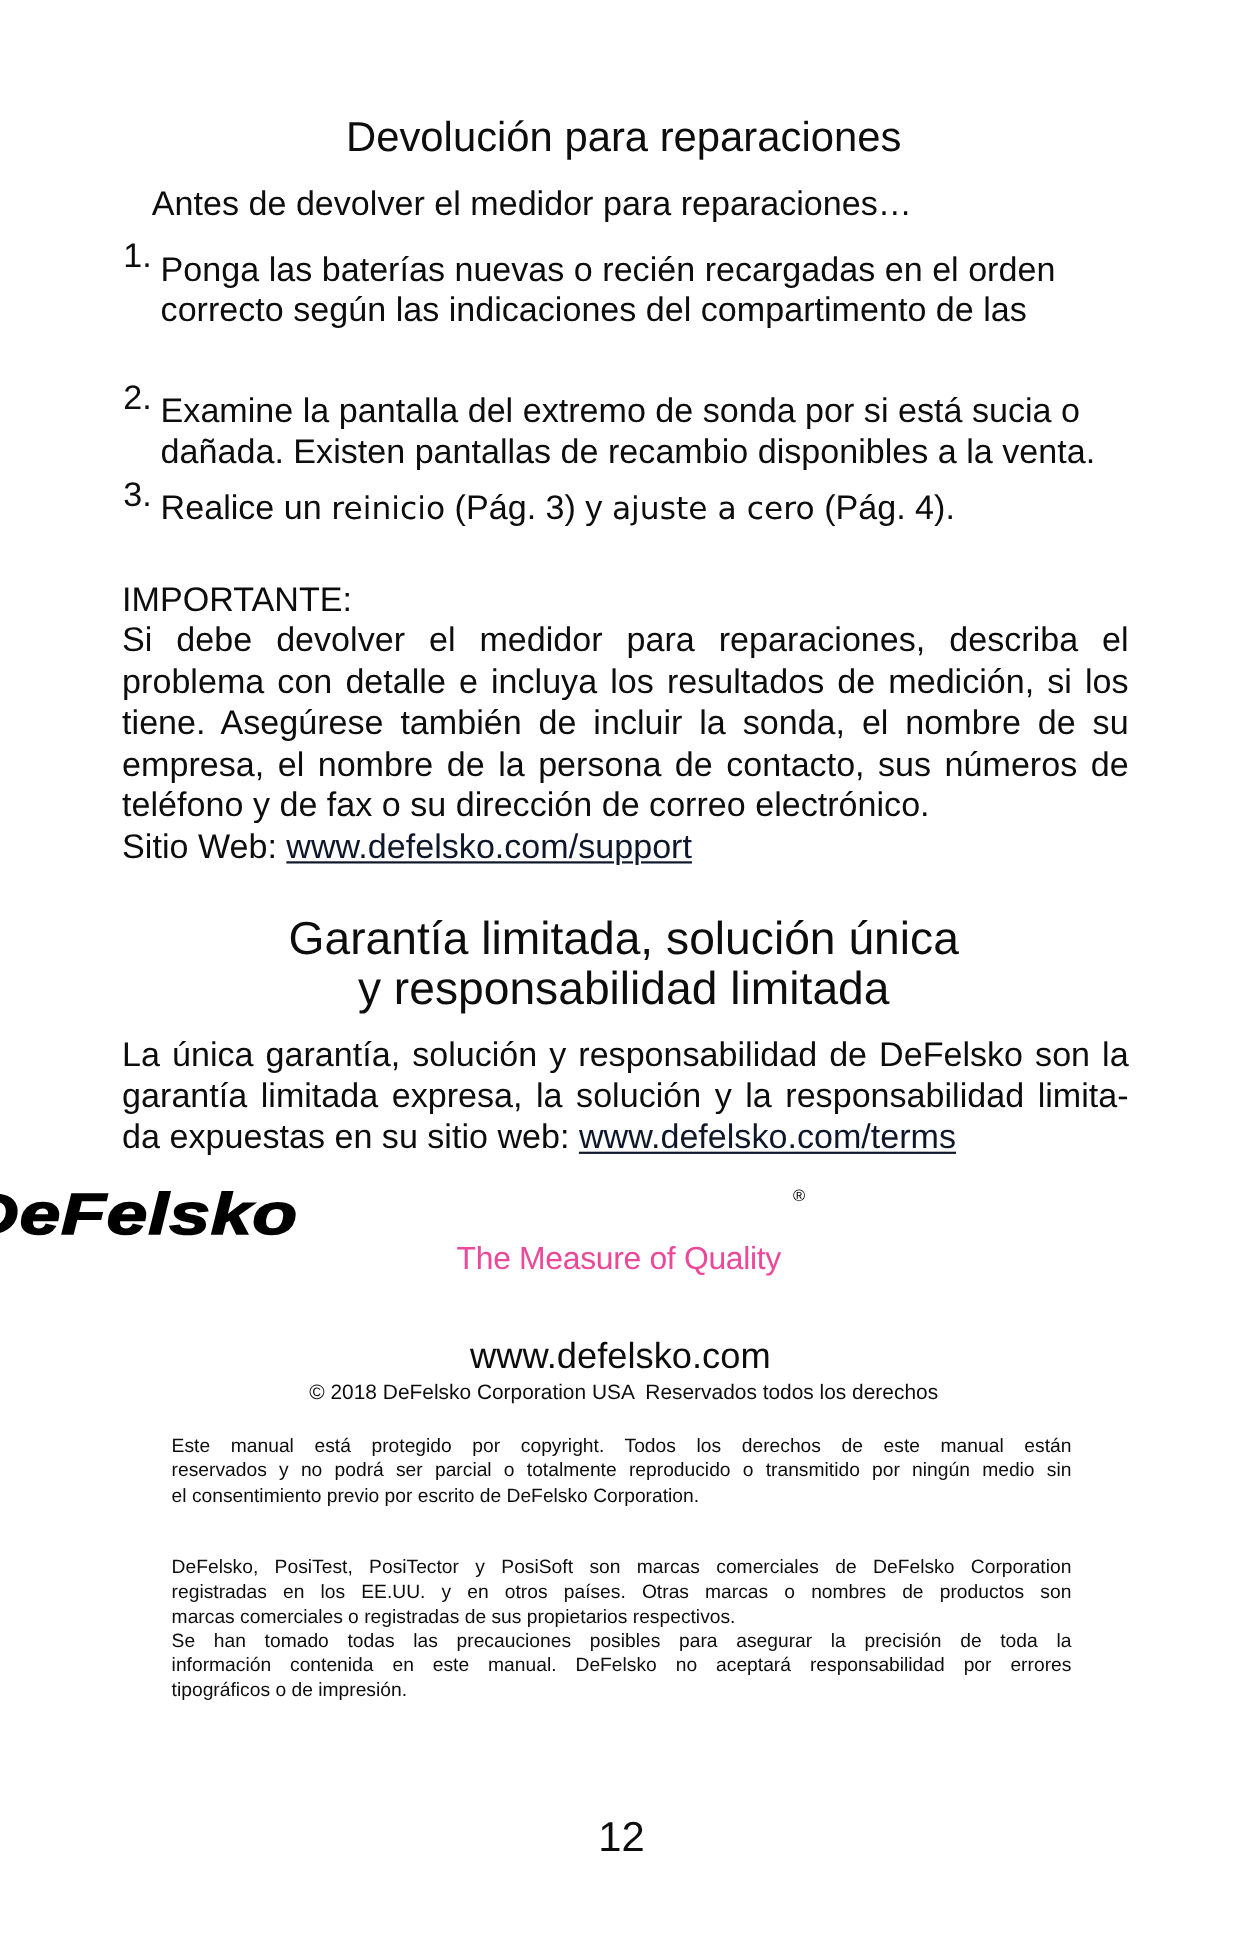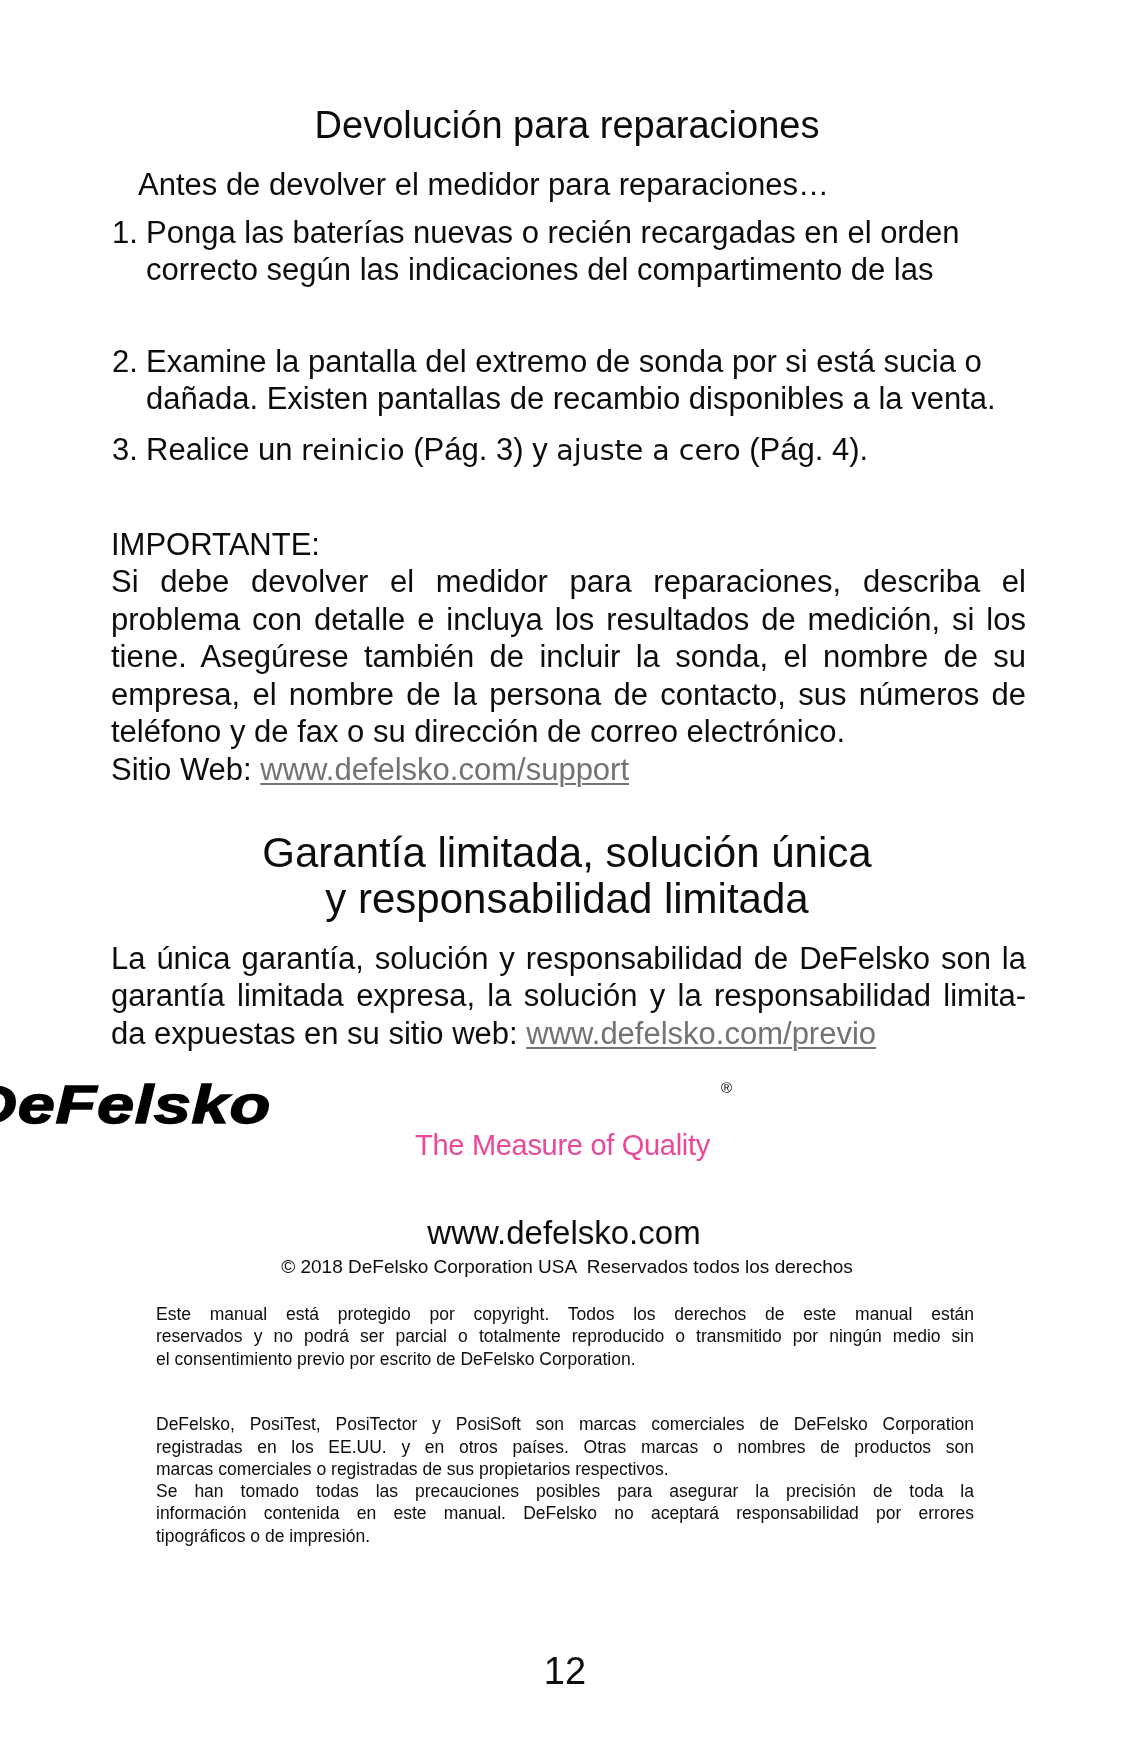--- a/index.html
+++ b/index.html
@@ -49,20 +49,21 @@
       line-height: 37.5px;
     }
     .step .num {
       position: absolute;
       left: 1px;
       top: 0;
       white-space: nowrap;
     }
     .step .lines {
       margin-left: 35px;
+      margin-top: 12px;
     }
     .step .line { display: block; white-space: nowrap; }
     .emph {
       font-family: "DejaVu Sans", sans-serif;
       font-size: 28.5px;
     }
 
     .para {
       left: 111px;
       width: 915px;
@@ -71,21 +72,21 @@
     }
     .para .line {
       display: block;
       white-space: nowrap;
     }
     .para .just {
       text-align: justify;
       text-align-last: justify;
     }
     a.link {
-      color: #737373;
+      color: #0f172a;
       text-decoration: underline;
       text-decoration-thickness: 2px;
       text-underline-offset: 3px;
     }
 
     
     .logo-brand {
       left: 0;
       width: 1127px;
       top: 1078px;
@@ -203,21 +204,21 @@
 </div>
 
 <div class="abs h-title2" style="top:829.5px;">
   <span class="tline">Garantía limitada, solución única</span>
   <span class="tline">y responsabilidad limitada</span>
 </div>
 
 <div class="abs para" style="top:939.5px;">
   <span class="line just">La única garantía, solución y responsabilidad de DeFelsko son la</span>
   <span class="line just">garantía limitada expresa, la solución y la responsabilidad limita-</span>
-  <span class="line"><span>da expuestas en su sitio web: </span><a class="link">www.defelsko.com/previo</a></span>
+  <span class="line"><span>da expuestas en su sitio web: </span><a class="link">www.defelsko.com/terms</a></span>
 </div>
 
 <div class="abs logo-brand">
   <span class="brand-text">DeFelsko</span>
 </div>
 <div class="abs logo-reg">®</div>
 <div class="abs logo-tagline">The Measure of Quality</div>
 
 <div class="abs footer-web">www.defelsko.com</div>
 <div class="abs footer-copy">© 2018 DeFelsko Corporation USA  Reservados todos los derechos</div>

